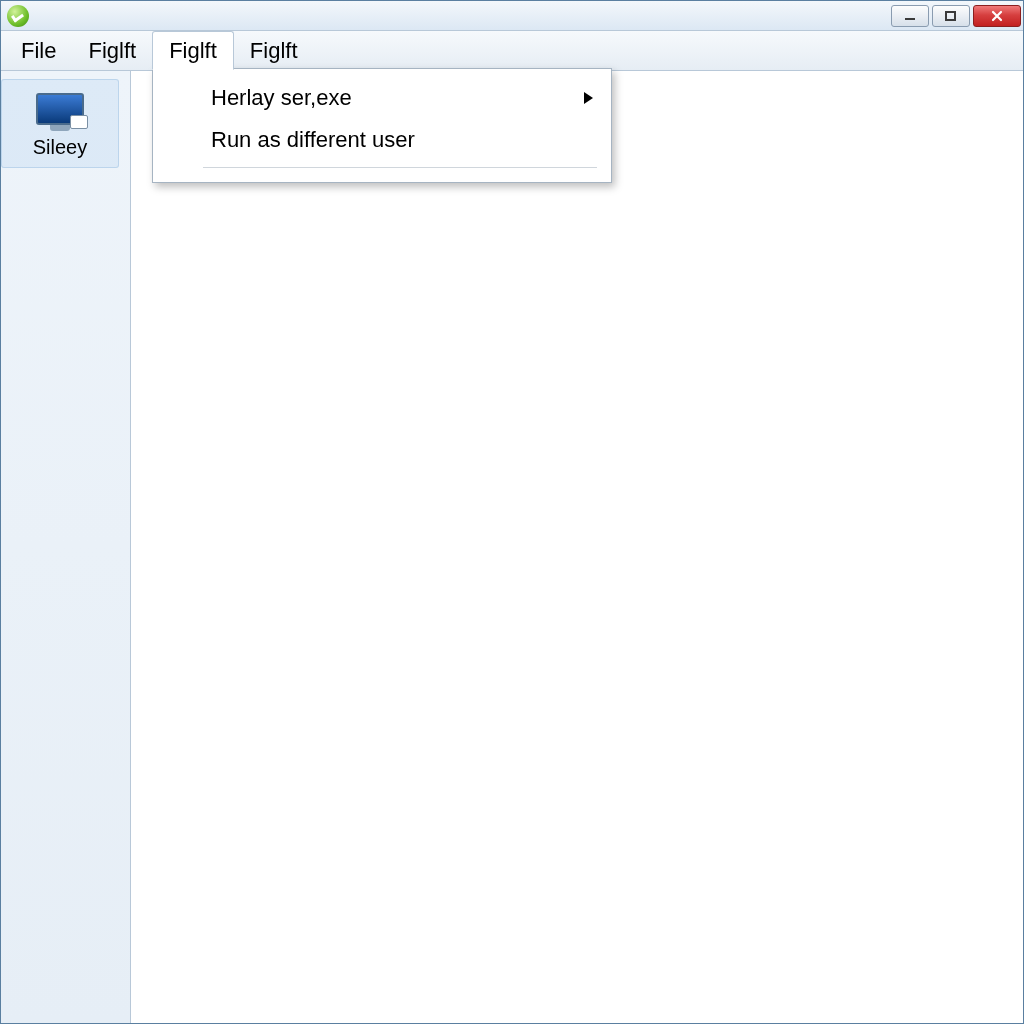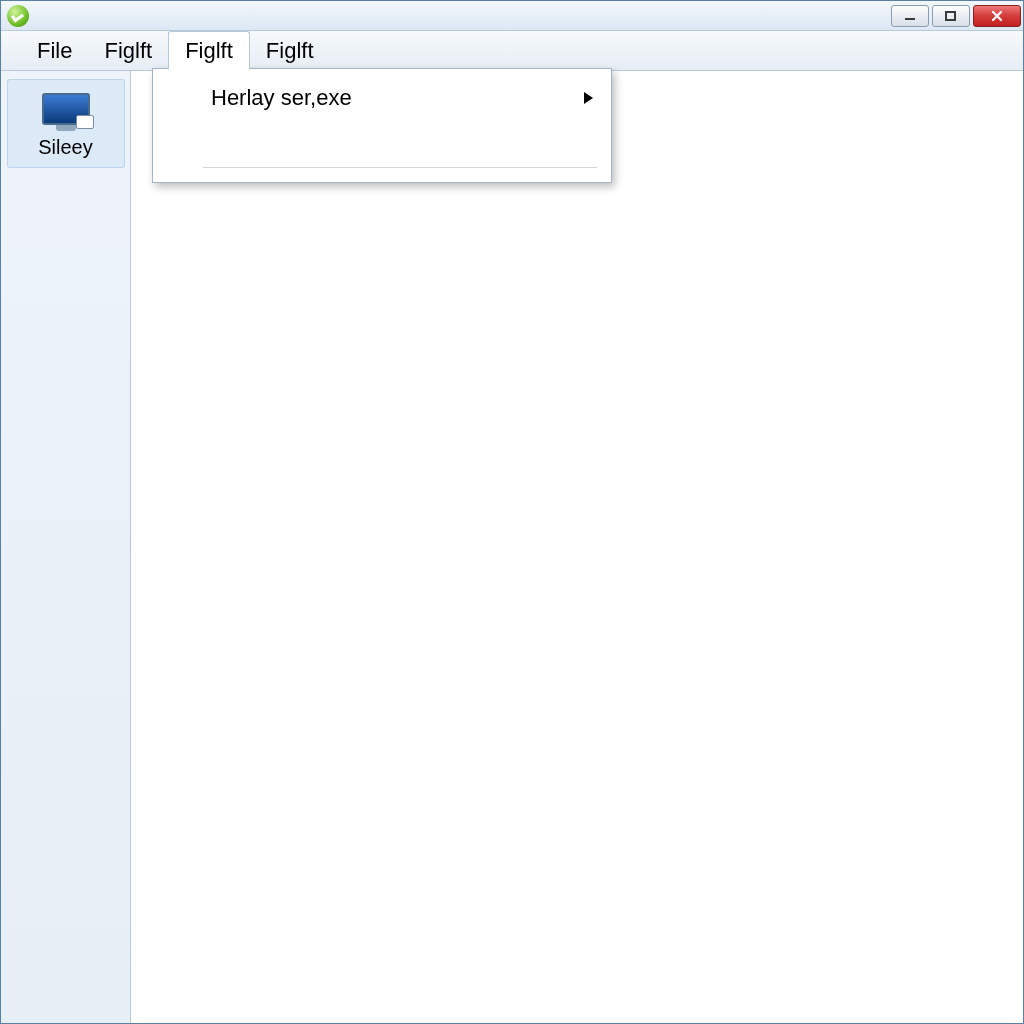--- a/index.html
+++ b/index.html
@@ -64,21 +64,21 @@
   color: #fff;
 }
 .wbtn svg { display: block; }
 
 .menubar {
   height: 40px;
   background: linear-gradient(to bottom, #f6f9fc, #e6edf4);
   border-bottom: 1px solid #b8c8d8;
   display: flex;
   align-items: stretch;
-  padding-left: 20px;
+  padding-left: 4px;
   position: relative;
 }
 .menuitem {
   padding: 0 16px;
   display: flex;
   align-items: center;
   font-size: 22px;
   cursor: default;
 }
 .menuitem.open {
@@ -94,21 +94,20 @@
   display: flex;
   position: relative;
 }
 .sidebar {
   width: 130px;
   background: linear-gradient(to bottom, #eef4fa, #e6eef6);
   border-right: 1px solid #b8c8d8;
   padding-top: 8px;
   display: flex;
   flex-direction: column;
-  align-items: center;
 }
 .sidebar-item {
   width: 118px;
   padding: 6px 4px 8px;
   text-align: center;
   border-radius: 3px;
   background: rgba(190, 215, 240, 0.35);
   border: 1px solid rgba(140, 180, 220, 0.4);
 }
 .sidebar-item .icon-wrap {
@@ -227,17 +226,18 @@
   </div>
 
   <div class="dropdown">
     <div class="dd-item">
       <div class="dd-icon"></div>
       <div class="dd-label">Herlay ser,exe</div>
       <div class="dd-arrow"></div>
     </div>
     <div class="dd-item">
       <div class="dd-icon"></div>
+      <div class="dd-label">Run as different user</div>
     </div>
     <div class="dd-sep"></div>
   </div>
 
 </div>
 
 </body></html>

